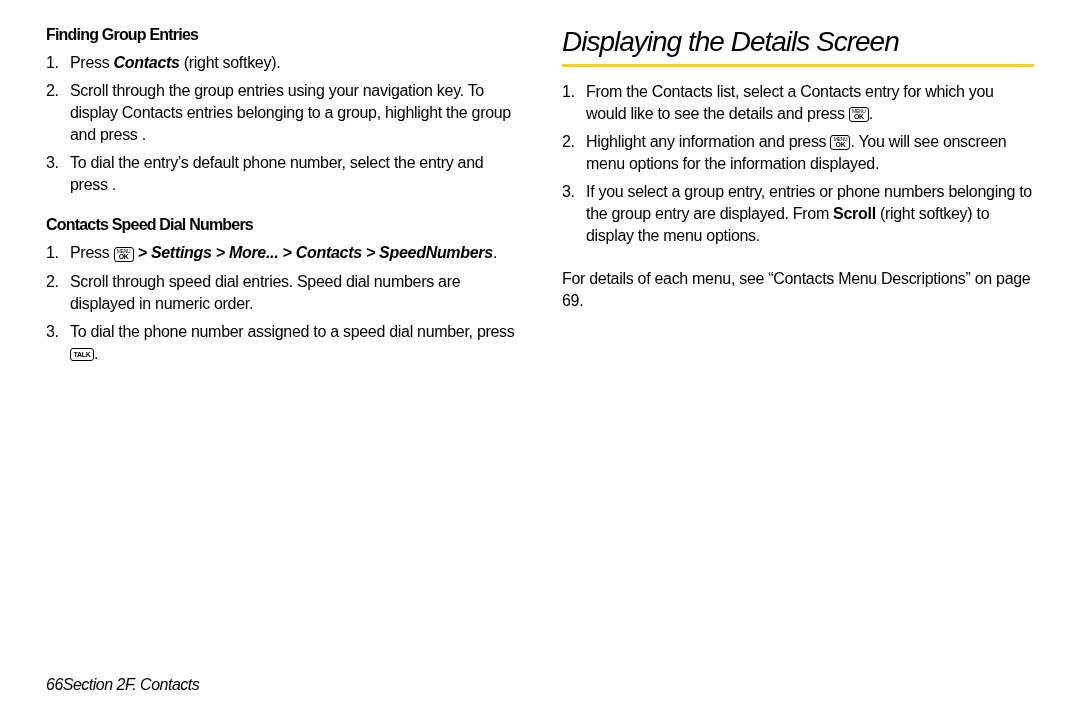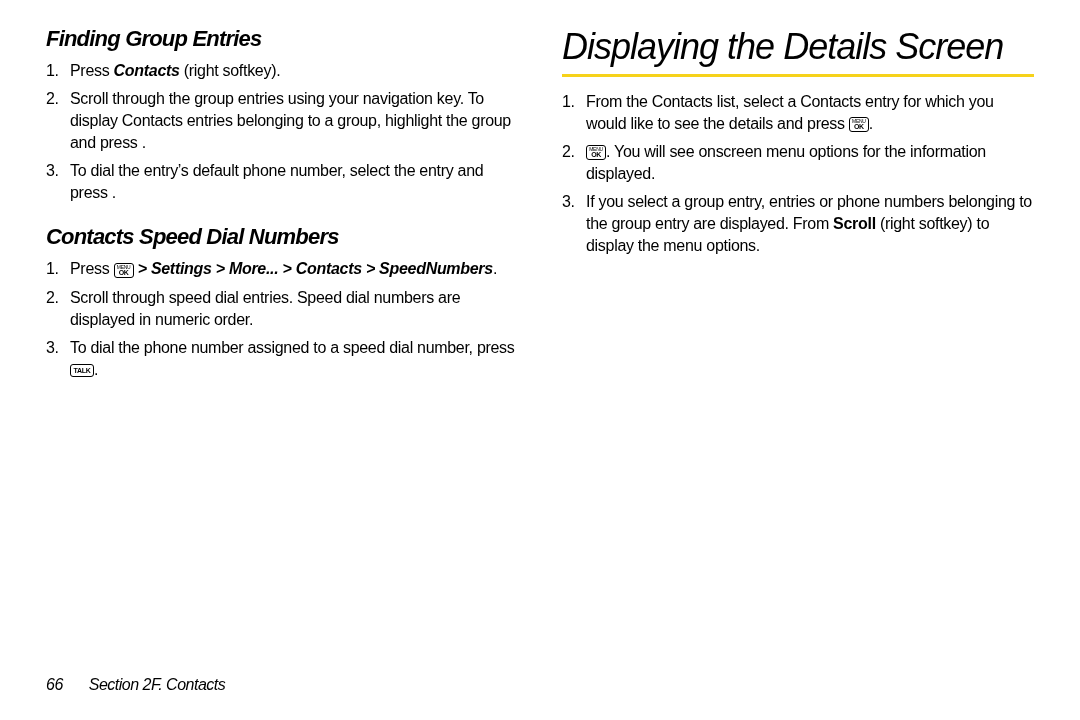--- a/index.html
+++ b/index.html
@@ -15,30 +15,29 @@
     .columns {
       display: flex;
       gap: 44px;
       height: 610px;
     }
     .col {
       flex: 1;
       min-width: 0;
     }
     h2.subhead {
-      font-style: italic;
       font-weight: bold;
-      font-size: 22px;
+      font-size: 16px;
       letter-spacing: -0.8px;
       margin-bottom: 8px;
     }
     h1.section-title {
       font-style: italic;
       font-weight: normal;
-      font-size: 36px;
+      font-size: 28px;
       letter-spacing: -1px;
       border-bottom: 3px solid #f6d21a;
       padding-bottom: 6px;
       margin-bottom: 14px;
     }
     .intro-line {
       font-style: italic;
       font-weight: bold;
       font-size: 16px;
       letter-spacing: -0.6px;
@@ -86,21 +85,21 @@
     .key-menuok .okrow { font-size: 7px; font-weight: bold; margin-top: -1px; letter-spacing: -0.4px; }
     .key-talk { font-size: 7px; font-weight: bold; min-width: 24px; padding: 2px 2px; letter-spacing: -0.3px; }
     .footer {
       position: absolute;
       left: 46px;
       bottom: 26px;
       font-style: italic;
       font-size: 16px;
       letter-spacing: -0.5px;
     }
-    .footer-pagenum { margin-right: 26px; }
+    .footer-pagenum { }
   </style>
 </head>
 <body>
 
 <div class="columns">
 
   <div class="col">
     <h2 class="subhead">Finding Group Entries</h2>
     <ol>
       <li>
@@ -128,24 +127,25 @@
     </ol>
   </div>
 
   <div class="col">
     <h1 class="section-title">Displaying the Details Screen</h1>
     <ol>
       <li>
         <span>From the Contacts list, select a Contacts entry for which you would like to see the details and press </span><span class="key key-menuok"><div class="mrow">MENU</div><div class="okrow">OK</div></span><span>.</span>
       </li>
       <li>
-        <span class="key key-menuok"><div class="mrow">MENU</div><div class="okrow">OK</div></span><span>. You will see onscreen menu options for the information displayed.</span>
+        <span>Highlight any information and press </span><span class="key key-menuok"><div class="mrow">MENU</div><div class="okrow">OK</div></span><span>. You will see onscreen menu options for the information displayed.</span>
       </li>
       <li>
         <span>If you select a group entry, entries or phone numbers belonging to the group entry are displayed. From </span><strong class="b">Scroll</strong><span> (right softkey) to display the menu options.</span>
       </li>
     </ol>
+    <div class="para">For details of each menu, see “Contacts Menu Descriptions” on page 69.</div>
   </div>
 </div>
 
 <div class="footer">
   <span class="footer-pagenum">66</span><span>Section 2F. Contacts</span>
 </div>
 
 </body></html>

